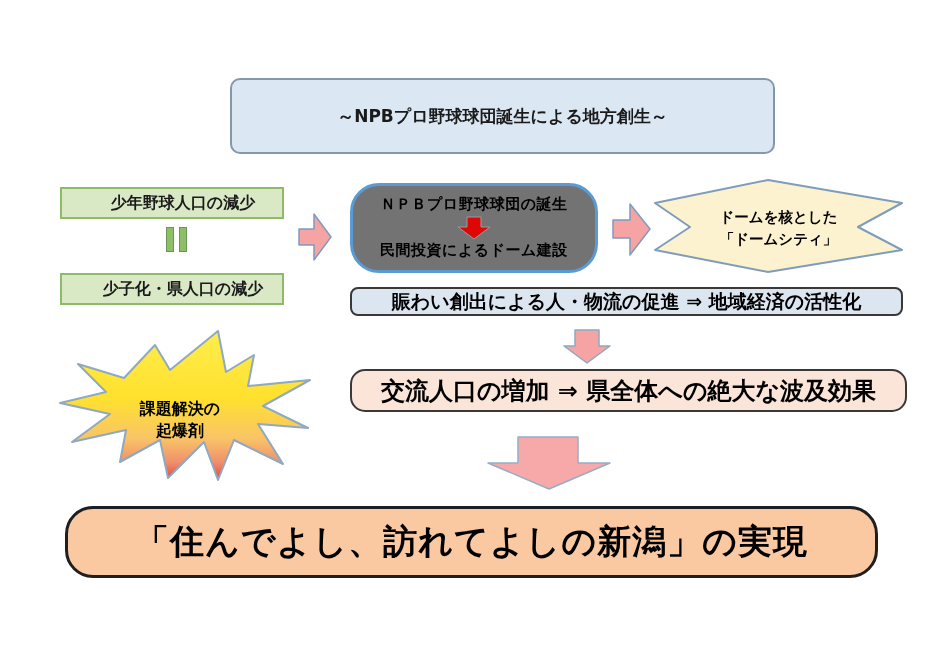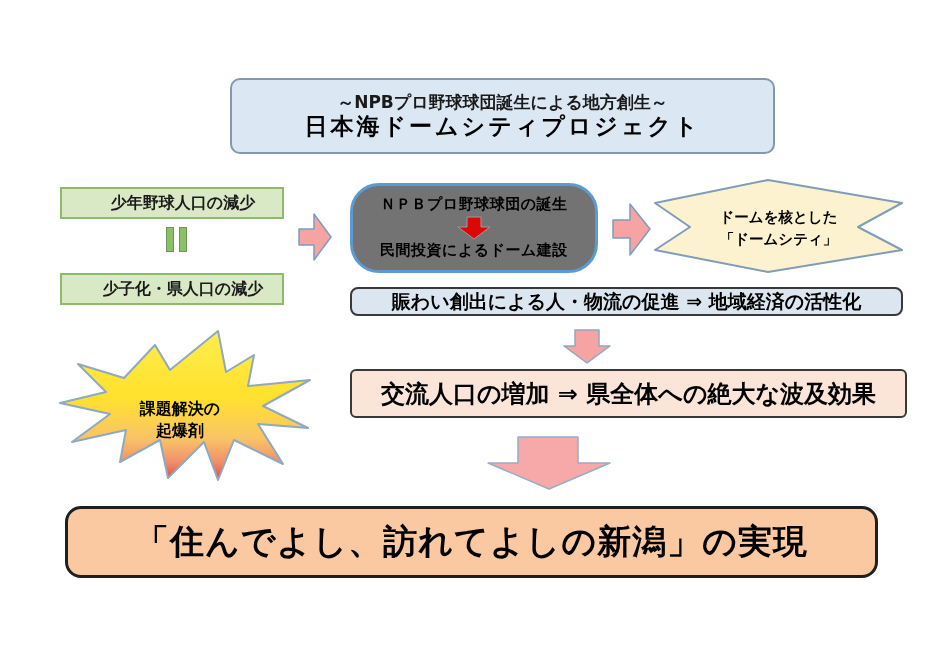--- a/index.html
+++ b/index.html
@@ -66,24 +66,24 @@
   
   .effect-box-1 {
     left: 350px; top: 287px; width: 553px; height: 29px;
     background: #DCE6F1;
     border: 2px solid #3B3838;
     border-radius: 8px;
     display: flex; align-items: center; justify-content: center;
     font-size: 19px; font-weight: bold; color: #000; white-space: nowrap;
   }
   .effect-box-2 {
-    left: 350px; top: 369px; width: 557px; height: 49px;
+    left: 350px; top: 369px; width: 557px; height: 43px;
     background: #FBE5D8;
     border: 2px solid #3B3838;
-    border-radius: 6px;
+    border-radius: 15px;
     display: flex; align-items: center; justify-content: center;
     font-size: 24px; font-weight: bold; color: #000; white-space: nowrap;
   }
 
   
   .arrow-right-1 { left: 298px; top: 213px; width: 34px; height: 48px; }
   .arrow-right-2 { left: 612px; top: 203px; width: 39px; height: 53px; }
   .arrow-down-small { left: 563px; top: 329px; width: 48px; height: 35px; }
   .arrow-down-large { left: 487px; top: 436px; width: 124px; height: 55px; }
 
@@ -93,33 +93,32 @@
     left: 98px; top: 393px; width: 164px; height: 54px;
     display: flex; flex-direction: column; align-items: center; justify-content: center;
     text-align: center; font-size: 16px; font-weight: bold; color: #000; line-height: 1.4;
   }
 
   
   .goal-box {
     left: 65px; top: 506px; width: 813px; height: 72px;
     background: #FAC9A2;
     border: 3px solid #1f1f1f;
-    border-radius: 16px;
+    border-radius: 28px;
     display: flex; align-items: center; justify-content: center;
     font-size: 34px; font-weight: bold; color: #000; letter-spacing: 1px; white-space: nowrap;
   }
 </style>
 </head>
 <body>
 
 <div class="slide">
 
   <div class="abs title-box">
     <div class="title-sub">～NPBプロ野球球団誕生による地方創生～</div>
-    <div class="title-main">日本海ドームシティプロジェクト</div>
   </div>
 
   <div class="abs green-box green-box-1">少年野球人口の減少</div>
 
   <div class="abs equals-wrap">
     <div class="equals-bar"></div>
     <div class="equals-bar"></div>
   </div>
 
   <div class="abs green-box green-box-2">少子化・県人口の減少</div>

